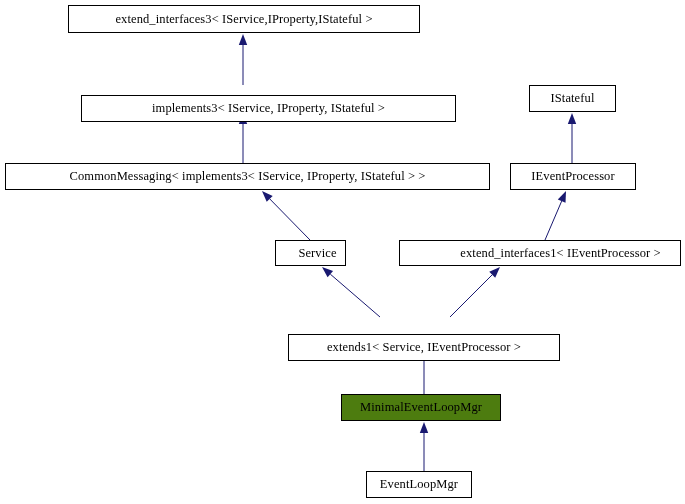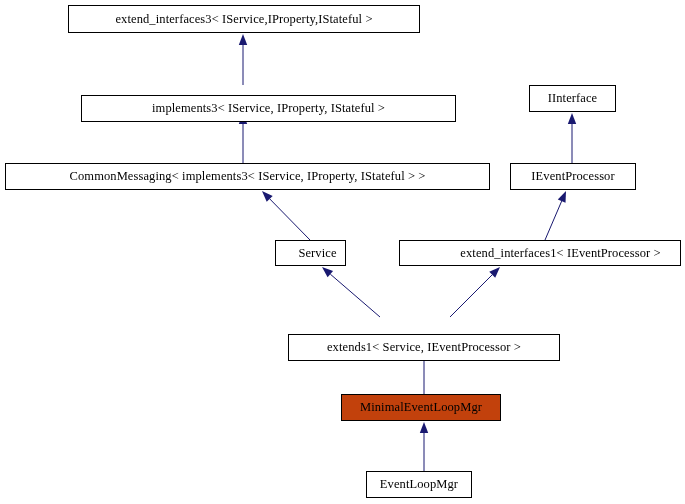--- a/index.html
+++ b/index.html
@@ -32,21 +32,21 @@
     color: #000000;
     font-size: 12.5px;
     line-height: 1;
     display: flex;
     align-items: center;
     justify-content: center;
     white-space: nowrap;
     letter-spacing: 0.1px;
   }
   .node.highlight {
-    background: #c2410c;
+    background: #4d7c0f;
   }
   .node-label {
     display: block;
     padding: 0 6px;
   }
 </style>
 </head>
 <body>
 
 <div id="diagram">
@@ -89,21 +89,21 @@
       </g>
     </svg>
   <div id="node-layer">
       <div class="node" style="left: 68px; top: 5px; width: 352px; height: 28px;">
         <span class="node-label">extend_interfaces3&lt; IService,IProperty,IStateful &gt;</span>
       </div>
       <div class="node" style="left: 81px; top: 95px; width: 375px; height: 27px;">
         <span class="node-label">implements3&lt; IService, IProperty, IStateful &gt;</span>
       </div>
       <div class="node" style="left: 529px; top: 85px; width: 87px; height: 27px;">
-        <span class="node-label">IInterface</span>
+        <span class="node-label">IStateful</span>
       </div>
       <div class="node" style="left: 5px; top: 163px; width: 485px; height: 27px; text-align: right;">
         <span class="node-label">CommonMessaging&lt; implements3&lt; IService, IProperty, IStateful &gt; &gt;</span>
       </div>
       <div class="node" style="left: 510px; top: 163px; width: 126px; height: 27px;">
         <span class="node-label">IEventProcessor</span>
       </div>
       <div class="node" style="left: 275px; top: 240px; width: 71px; height: 26px; padding-left: 14px;">
         <span class="node-label">Service</span>
       </div>

